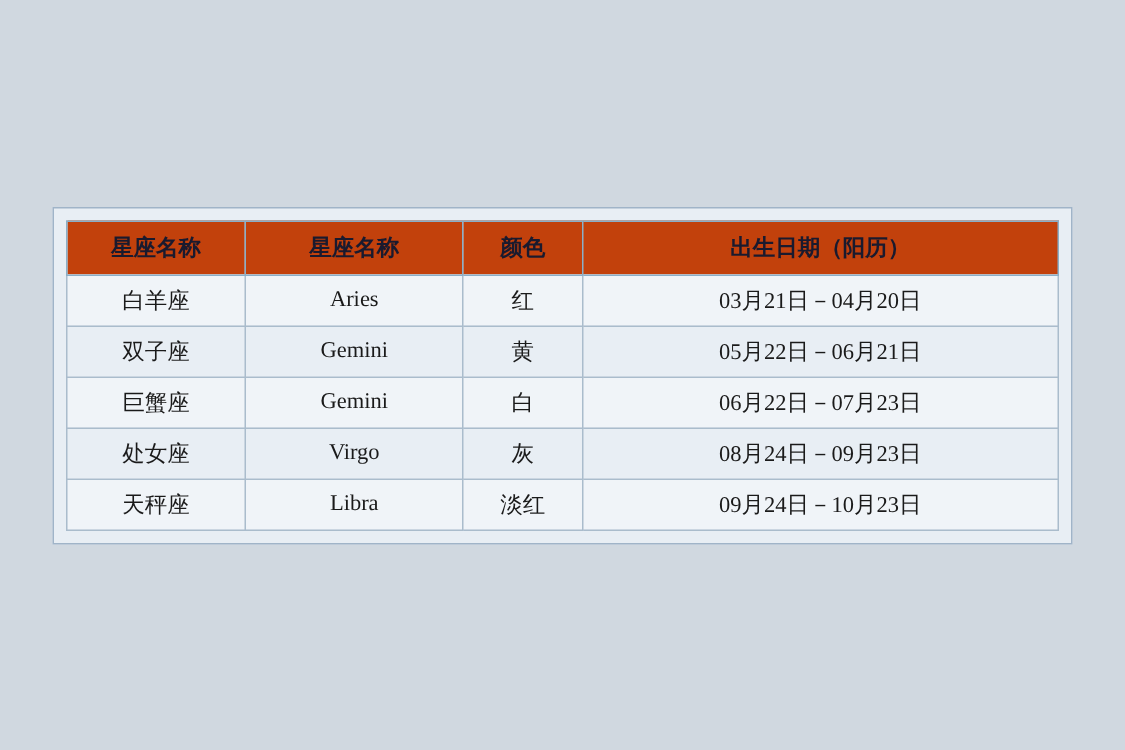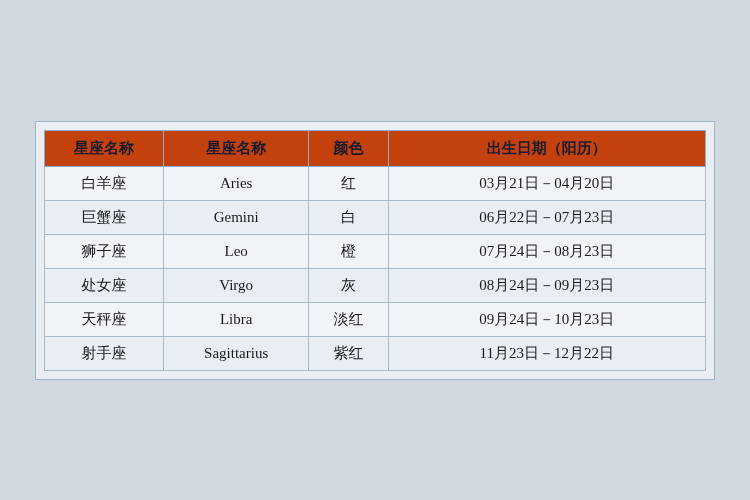--- a/index.html
+++ b/index.html
@@ -71,44 +71,38 @@
       </tr>
     </thead>
     <tbody id="table-body">
     <tr>
           <td>白羊座</td>
           <td>Aries</td>
           <td>红</td>
           <td>03月21日－04月20日</td>
         </tr>
         <tr>
+          <td>双子座</td>
+          <td>Gemini</td>
+          <td>黄</td>
+          <td>05月22日－06月21日</td>
+        </tr>
+        <tr>
           <td>巨蟹座</td>
           <td>Gemini</td>
           <td>白</td>
           <td>06月22日－07月23日</td>
-        </tr>
-        <tr>
-          <td>狮子座</td>
-          <td>Leo</td>
-          <td>橙</td>
-          <td>07月24日－08月23日</td>
         </tr>
         <tr>
           <td>处女座</td>
           <td>Virgo</td>
           <td>灰</td>
           <td>08月24日－09月23日</td>
         </tr>
         <tr>
           <td>天秤座</td>
           <td>Libra</td>
           <td>淡红</td>
           <td>09月24日－10月23日</td>
         </tr>
-        <tr>
-          <td>射手座</td>
-          <td>Sagittarius</td>
-          <td>紫红</td>
-          <td>11月23日－12月22日</td>
-        </tr>
       </tbody>
   </table>
 </div>
 
 </body></html>

